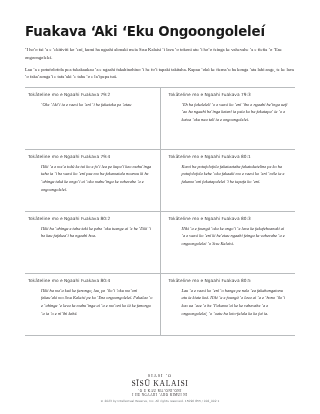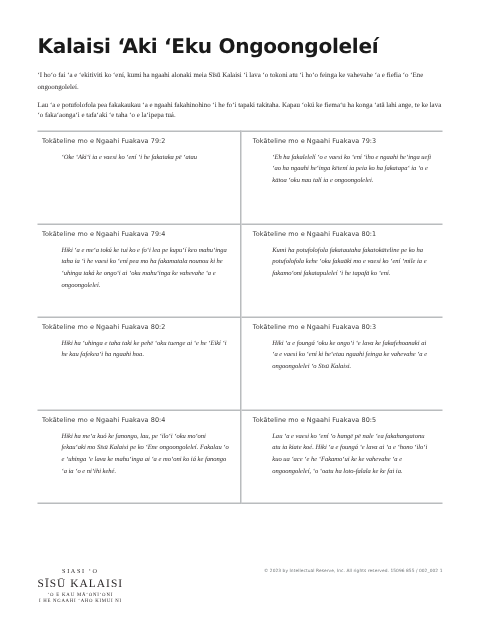--- a/index.html
+++ b/index.html
@@ -71,22 +71,23 @@
     color:#231f20;
     margin:0;
     padding-left:13px;
   }
   .footer{
     position:absolute;
     left:25px;
     bottom:10px;
     width:270px;
     display:flex;
-    align-items:flex-start;
+    align-items:center;
     justify-content:space-between;
+    flex-direction:column;
   }
   .logo{
     text-align:center;
     color:#231f20;
     font-family:"Liberation Serif", serif;
     line-height:1.25;
     padding-bottom:2px;
   }
   .logo .l1{font-size:4.1px;letter-spacing:1.1px;}
   .logo .l2{font-size:7.6px;letter-spacing:0.7px;margin:0.5px 0;}
@@ -99,21 +100,21 @@
     letter-spacing:0.05px;
     white-space:nowrap;
     padding-bottom:1px;
   }
 </style>
 </head>
 <body>
 
 <div class="page">
 
-  <h1 class="title">Kalaisi ‘Aki ‘Eku Ongoongoleleí</h1>
+  <h1 class="title">Fuakava ‘Aki ‘Eku Ongoongoleleí</h1>
 
   <p class="intro">‘I ho‘o fai ‘a e ‘ekitiviti ko ‘ení, kumi ha ngaahi alonaki meia Sīsū Kalaisi ‘i lava ‘o tokoni atu ‘i ho‘o feinga ke vahevahe ‘a e fiefia ‘o ‘Ene ongoongoleleí.</p>
   <p class="intro">Lau ‘a e potufolofola pea fakakaukau ‘a e ngaahi fakahinohino ‘i he fo‘i tapaki takitaha. Kapau ‘okú ke fiema‘u ha konga ‘atā lahi ange, te ke lava ‘o faka‘aonga‘i e tafa‘aki ‘e taha ‘o e la‘ipepa tuá.</p>
 
   <table class="grid">
     <tbody>
       <tr>
         <td>
           <p class="ref-label">Tokāteline mo e Ngaahi Fuakava 79:2</p>
           <p class="verse">‘Oke ‘Aki‘i ia e vaesi ko ‘ení ‘i he fakataka pē ‘atau</p>

